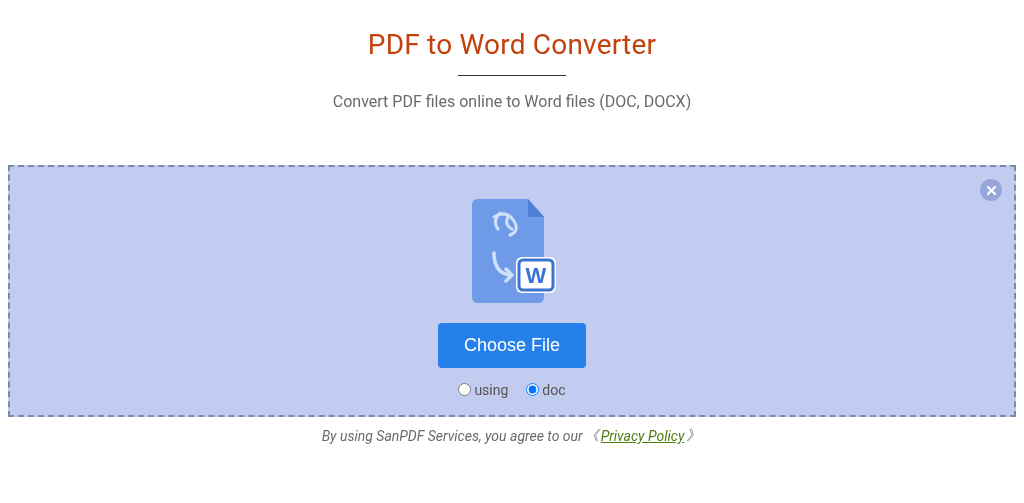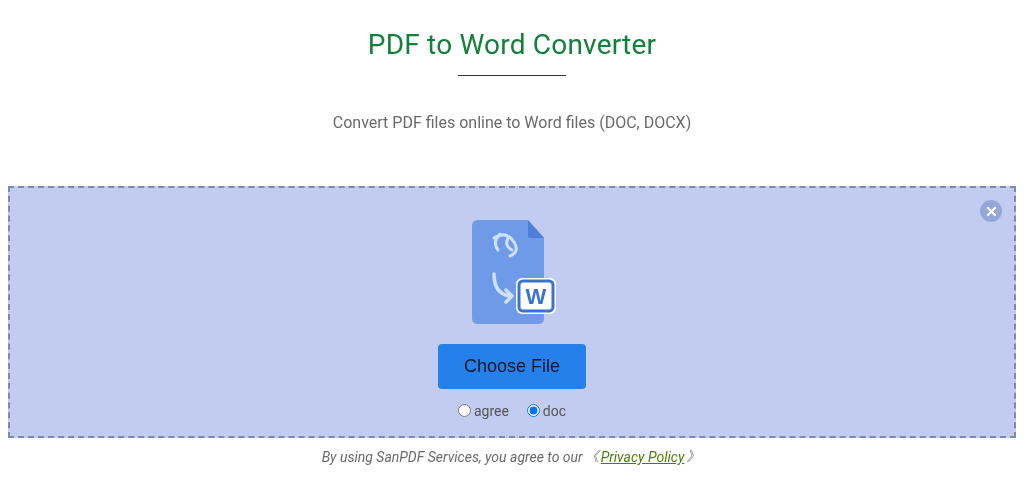--- a/index.html
+++ b/index.html
@@ -7,35 +7,35 @@
       font-family: -apple-system, BlinkMacSystemFont, "Segoe UI", Roboto, "Helvetica Neue", Arial, sans-serif;
       background: #fff;
       width: 1024px;
       height: 503px;
       display: flex;
       flex-direction: column;
       align-items: center;
     }
     .title {
       font-size: 28px;
-      color: #15803d;
+      color: #c2410c;
       margin-top: 28px;
       font-weight: 400;
       letter-spacing: 0.2px;
     }
     .title-underline {
       width: 108px;
       height: 1px;
       background: #333;
       margin-top: 14px;
     }
     .subtitle {
       color: #6a6a6a;
       font-size: 16px;
-      margin-top: 37px;
+      margin-top: 16px;
     }
     .dropzone {
       position: relative;
       margin-top: 54px;
       width: 1008px;
       height: 252px;
       background: #c1ccf0;
       border: 2px dashed #7e8aac;
       display: flex;
       flex-direction: column;
@@ -55,21 +55,21 @@
       justify-content: center;
       cursor: pointer;
     }
     .close-btn svg { display: block; }
     .file-icon-wrap {
       margin-top: 10px;
       margin-bottom: 12px;
     }
     .choose-btn {
       background: #2680eb;
-      color: #0f172a;
+      color: #ffffff;
       border: none;
       padding: 12px 26px;
       font-size: 18px;
       border-radius: 4px;
       cursor: pointer;
     }
     .radio-row {
       margin-top: 14px;
       display: flex;
       align-items: center;
@@ -135,21 +135,21 @@
       <rect x="55" y="65" rx="4" ry="4" width="34" height="30" fill="none" stroke="#3a74d0" stroke-width="3"></rect>
       <text x="72" y="88" text-anchor="middle" font-family="Arial, sans-serif" font-weight="700" font-size="22" fill="#3a74d0">W</text>
     </svg>
   </div>
 
   <button class="choose-btn">Choose File</button>
 
   <div class="radio-row">
     <label class="radio-opt">
       <input type="radio" name="fmt" style="">
-      <span>agree</span>
+      <span>using</span>
     </label>
     <label class="radio-opt">
       <input type="radio" name="fmt" checked="" style="">
       <span>doc</span>
     </label>
   </div>
 </div>
 
 <div class="footer">
   <span>By using SanPDF Services, you agree to our </span>

